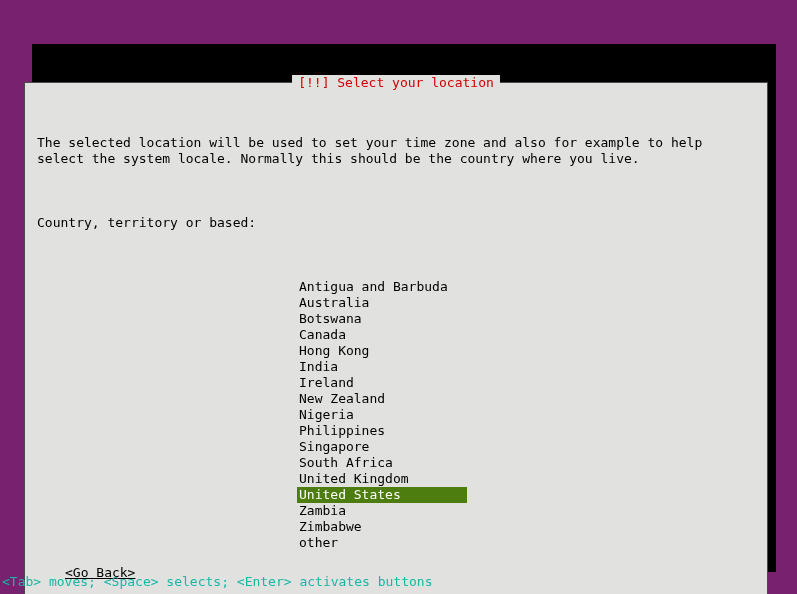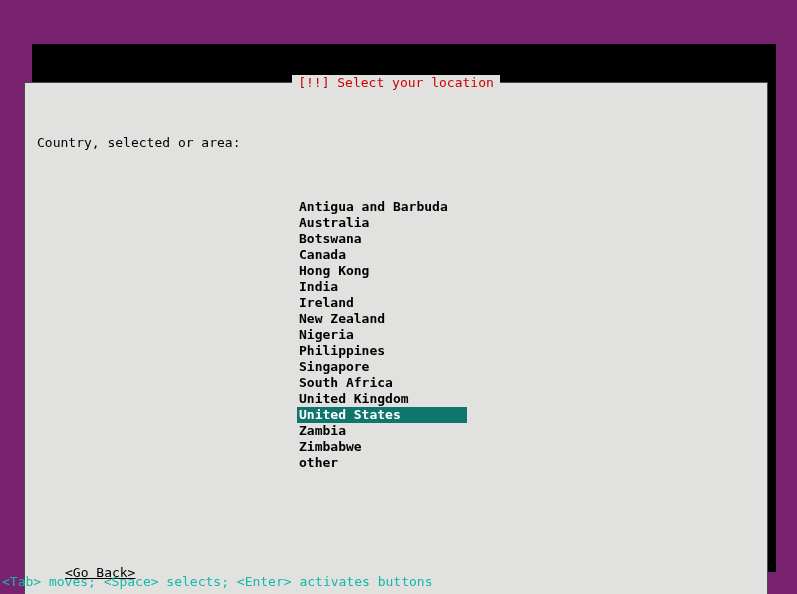--- a/index.html
+++ b/index.html
@@ -56,29 +56,28 @@
     }
     .para {
       margin-bottom: 16px;
     }
     .prompt {
       margin-bottom: 16px;
     }
     .list {
       margin-left: 260px;
       width: 180px;
-      font-weight: bold;
     }
     .list-item {
       display: block;
       padding: 0 2px;
       cursor: pointer;
     }
     .list-item.selected {
-      background: #0f766e;
+      background: #4d7c0f;
       color: #fff;
       width: 170px;
     }
     .go-back {
       position: absolute;
       bottom: 28px;
       left: 40px;
       cursor: pointer;
       text-decoration: underline;
     }
@@ -92,19 +91,20 @@
 </head>
 <body>
 
 <div class="dialog-shadow"></div>
 
 <div class="dialog">
   <div class="title-wrap">
     <span class="title">[!!] Select your location</span>
   </div>
   <div class="content">
-    <div class="prompt">Country, selected or area:</div>
+    <div class="para">The selected location will be used to set your time zone and also for example to help select the system locale. Normally this should be the country where you live.</div>
+    <div class="prompt">Country, territory or based:</div>
     <div class="list" id="country-list"><div class="list-item">Antigua and Barbuda</div><div class="list-item">Australia</div><div class="list-item">Botswana</div><div class="list-item">Canada</div><div class="list-item">Hong Kong</div><div class="list-item">India</div><div class="list-item">Ireland</div><div class="list-item">New Zealand</div><div class="list-item">Nigeria</div><div class="list-item">Philippines</div><div class="list-item">Singapore</div><div class="list-item">South Africa</div><div class="list-item">United Kingdom</div><div class="list-item selected">United States</div><div class="list-item">Zambia</div><div class="list-item">Zimbabwe</div><div class="list-item">other</div></div>
   </div>
   <div class="go-back">&lt;Go Back&gt;</div>
 </div>
 
 <div class="footer">&lt;Tab&gt; moves; &lt;Space&gt; selects; &lt;Enter&gt; activates buttons</div>
 
 </body></html>

